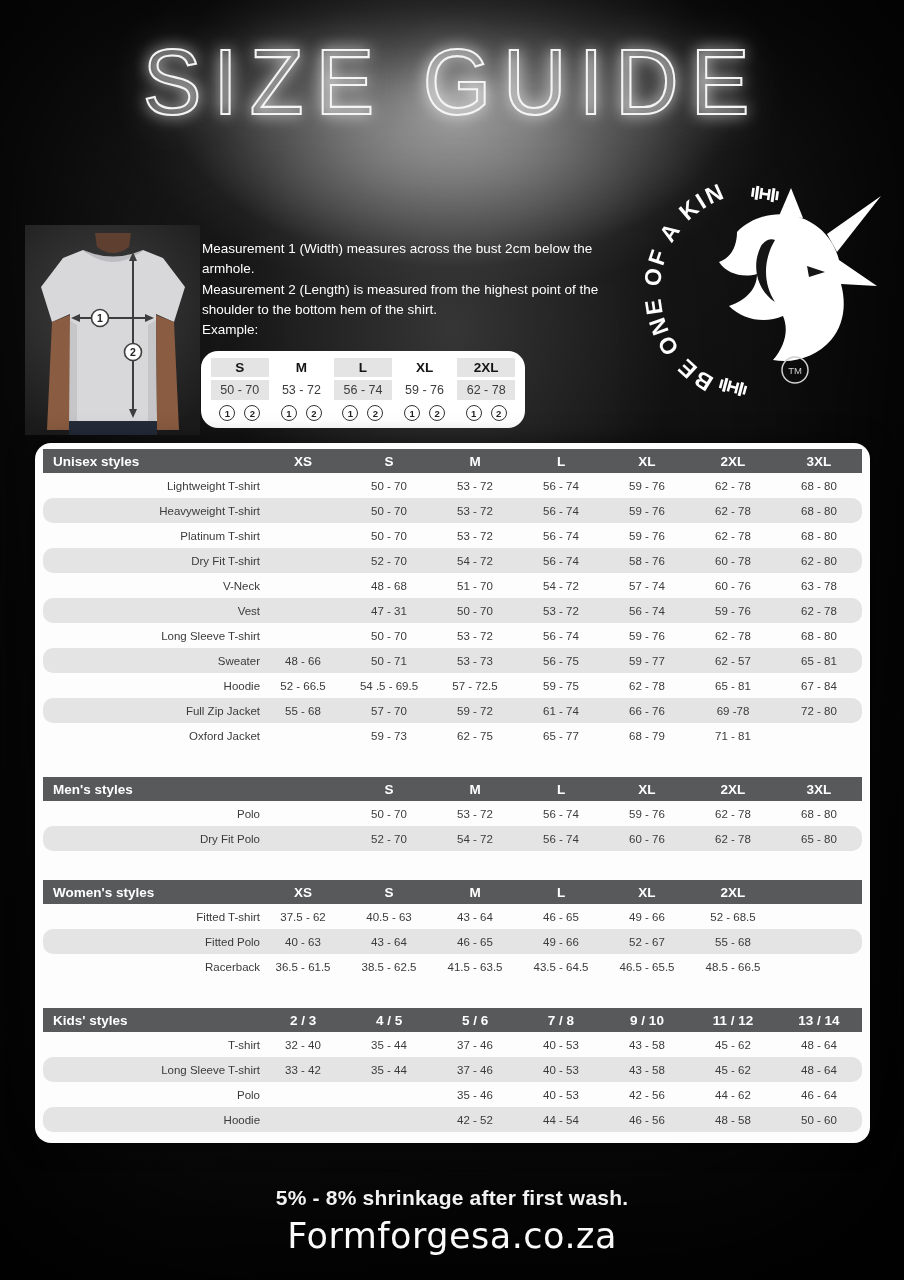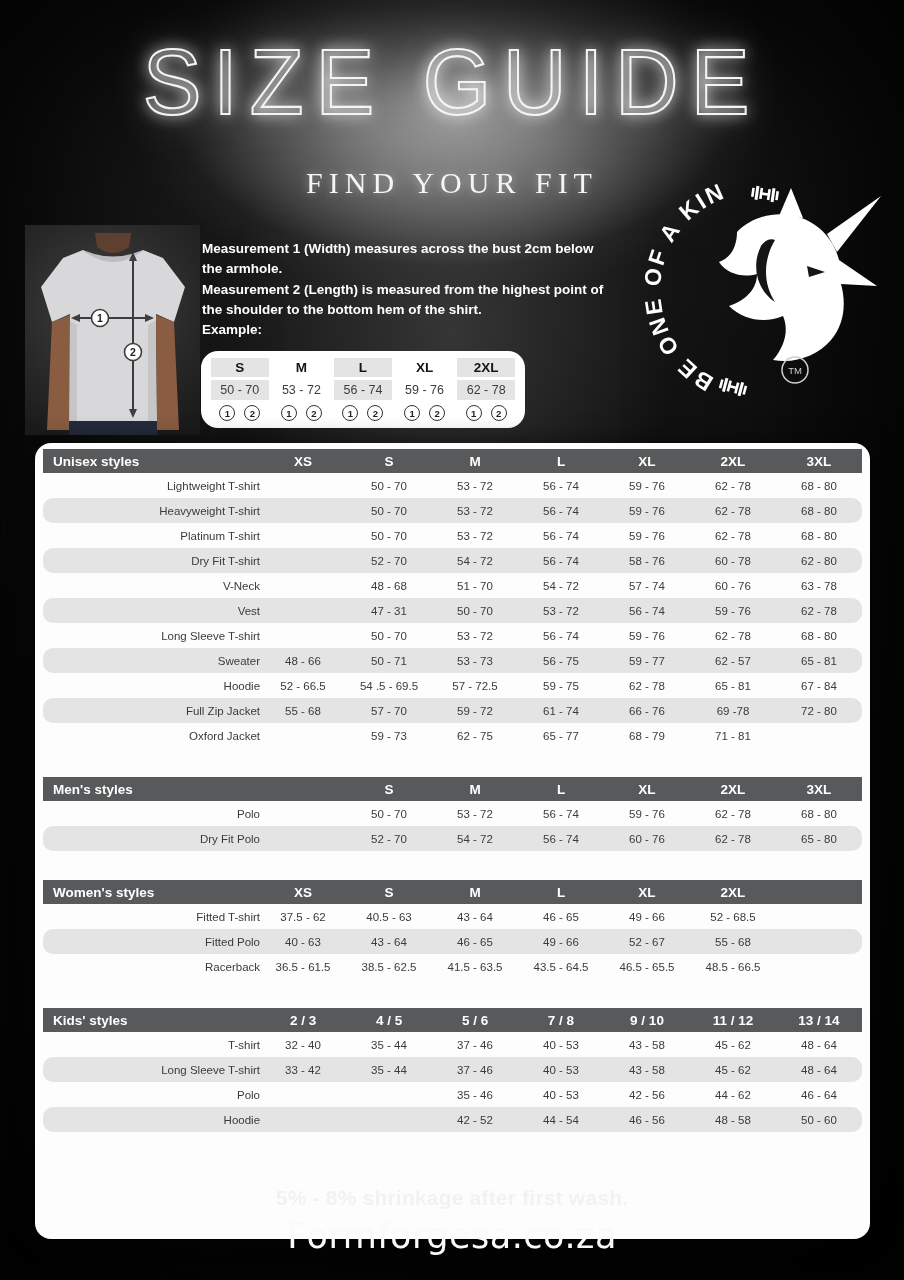--- a/index.html
+++ b/index.html
@@ -19,40 +19,40 @@
     text-shadow:0 0 16px rgba(255,255,255,0.85),0 0 42px rgba(255,255,255,0.35);
     transform:scaleY(1.06);}
   .sub-title{position:absolute;top:166px;left:0;width:100%;text-align:center;
     font-family:"Liberation Serif",serif;font-size:30px;letter-spacing:6px;
     color:#f5f5f5;text-shadow:0 0 10px rgba(255,255,255,0.4);}
   
   .photo{position:absolute;left:25px;top:225px;width:175px;height:210px;
     background:radial-gradient(circle at 45% 38%,#404040,#1b1b1b 88%);}
   
   .instructions{position:absolute;left:202px;top:239px;width:410px;
-    color:#ffffff;font-weight:bold;font-size:13.5px;line-height:1.5;}
+    color:#ffffff;font-weight:normal;font-size:13.5px;line-height:1.5;}
   .instructions p{margin:0;}
   
   .example-box{position:absolute;left:201px;top:351px;width:324px;height:77px;
     background:#ffffff;border-radius:17px;display:flex;align-items:stretch;
     padding:7px 10px;box-sizing:border-box;gap:4px;}
   .ex-col{flex:1;display:flex;flex-direction:column;align-items:center;gap:3px;}
   .ex-size{width:100%;height:20px;display:flex;align-items:center;justify-content:center;
     font-weight:bold;font-size:13.5px;color:#151515;}
   .ex-range{width:100%;height:22px;display:flex;align-items:center;justify-content:center;
     font-size:12.5px;color:#3d3d3d;}
   .ex-col.shaded .ex-size,.ex-col.shaded .ex-range{background:#e4e4e5;}
   .ex-marks{display:flex;gap:9px;margin-top:2px;}
   .circle-num{width:14px;height:14px;border:1.5px solid #333;border-radius:50%;
     font-size:9.5px;font-weight:bold;color:#222;display:flex;align-items:center;
     justify-content:center;background:#fff;}
   
   .logo{position:absolute;left:633px;top:170px;width:254px;height:246px;}
   
-  .card{position:absolute;left:35px;top:443px;width:835px;height:796px;
+  .card{position:absolute;left:35px;top:443px;width:835px;height:700px;
     background:#fdfdfd;border-radius:16px;padding:6px 8px;box-sizing:border-box;
     box-shadow:0 0 24px rgba(0,0,0,0.55);}
   .t-section{margin-top:29px;}
   .t-section:first-child{margin-top:0;}
   .t-head,.t-row{display:grid;grid-template-columns:26.5% repeat(7,1fr);align-items:center;}
   .t-head{background:#58595b;height:24px;color:#fff;font-weight:bold;font-size:13.5px;}
   .t-title{padding-left:10px;}
   .t-hcell{text-align:center;}
   .t-row{height:25px;font-size:11.5px;color:#3b3b3b;background:#fdfdfd;}
   .t-row.alt{background:#e4e4e5;border-radius:10px;}
@@ -67,21 +67,20 @@
     font-family:"DejaVu Sans",sans-serif;font-weight:400;font-size:35px;color:#fafafa;
     letter-spacing:0.5px;}
 </style>
 </head>
 <body>
 
 <div class="page">
   <div class="vignette"></div>
 
   <div class="main-title">SIZE GUIDE</div>
-  <div class="sub-title">FIND YOUR FIT</div>
 
   <div class="photo">
     <svg width="175" height="210" viewBox="0 0 175 210">
 
       <path d="M70,8 L106,8 L104,22 Q88,34 72,22 Z" fill="#5f4030"></path>
 
       <path d="M58,25 L38,33 L16,62 L27,97 L45,89 L44,196 L132,196 L131,89 L149,97 L160,62 L138,33 L118,25 Q88,47 58,25 Z" fill="#d8d8da"></path>
 
       <path d="M58,25 Q88,49 118,25 Q88,38 58,25 Z" fill="#bdbdc1"></path>
 

